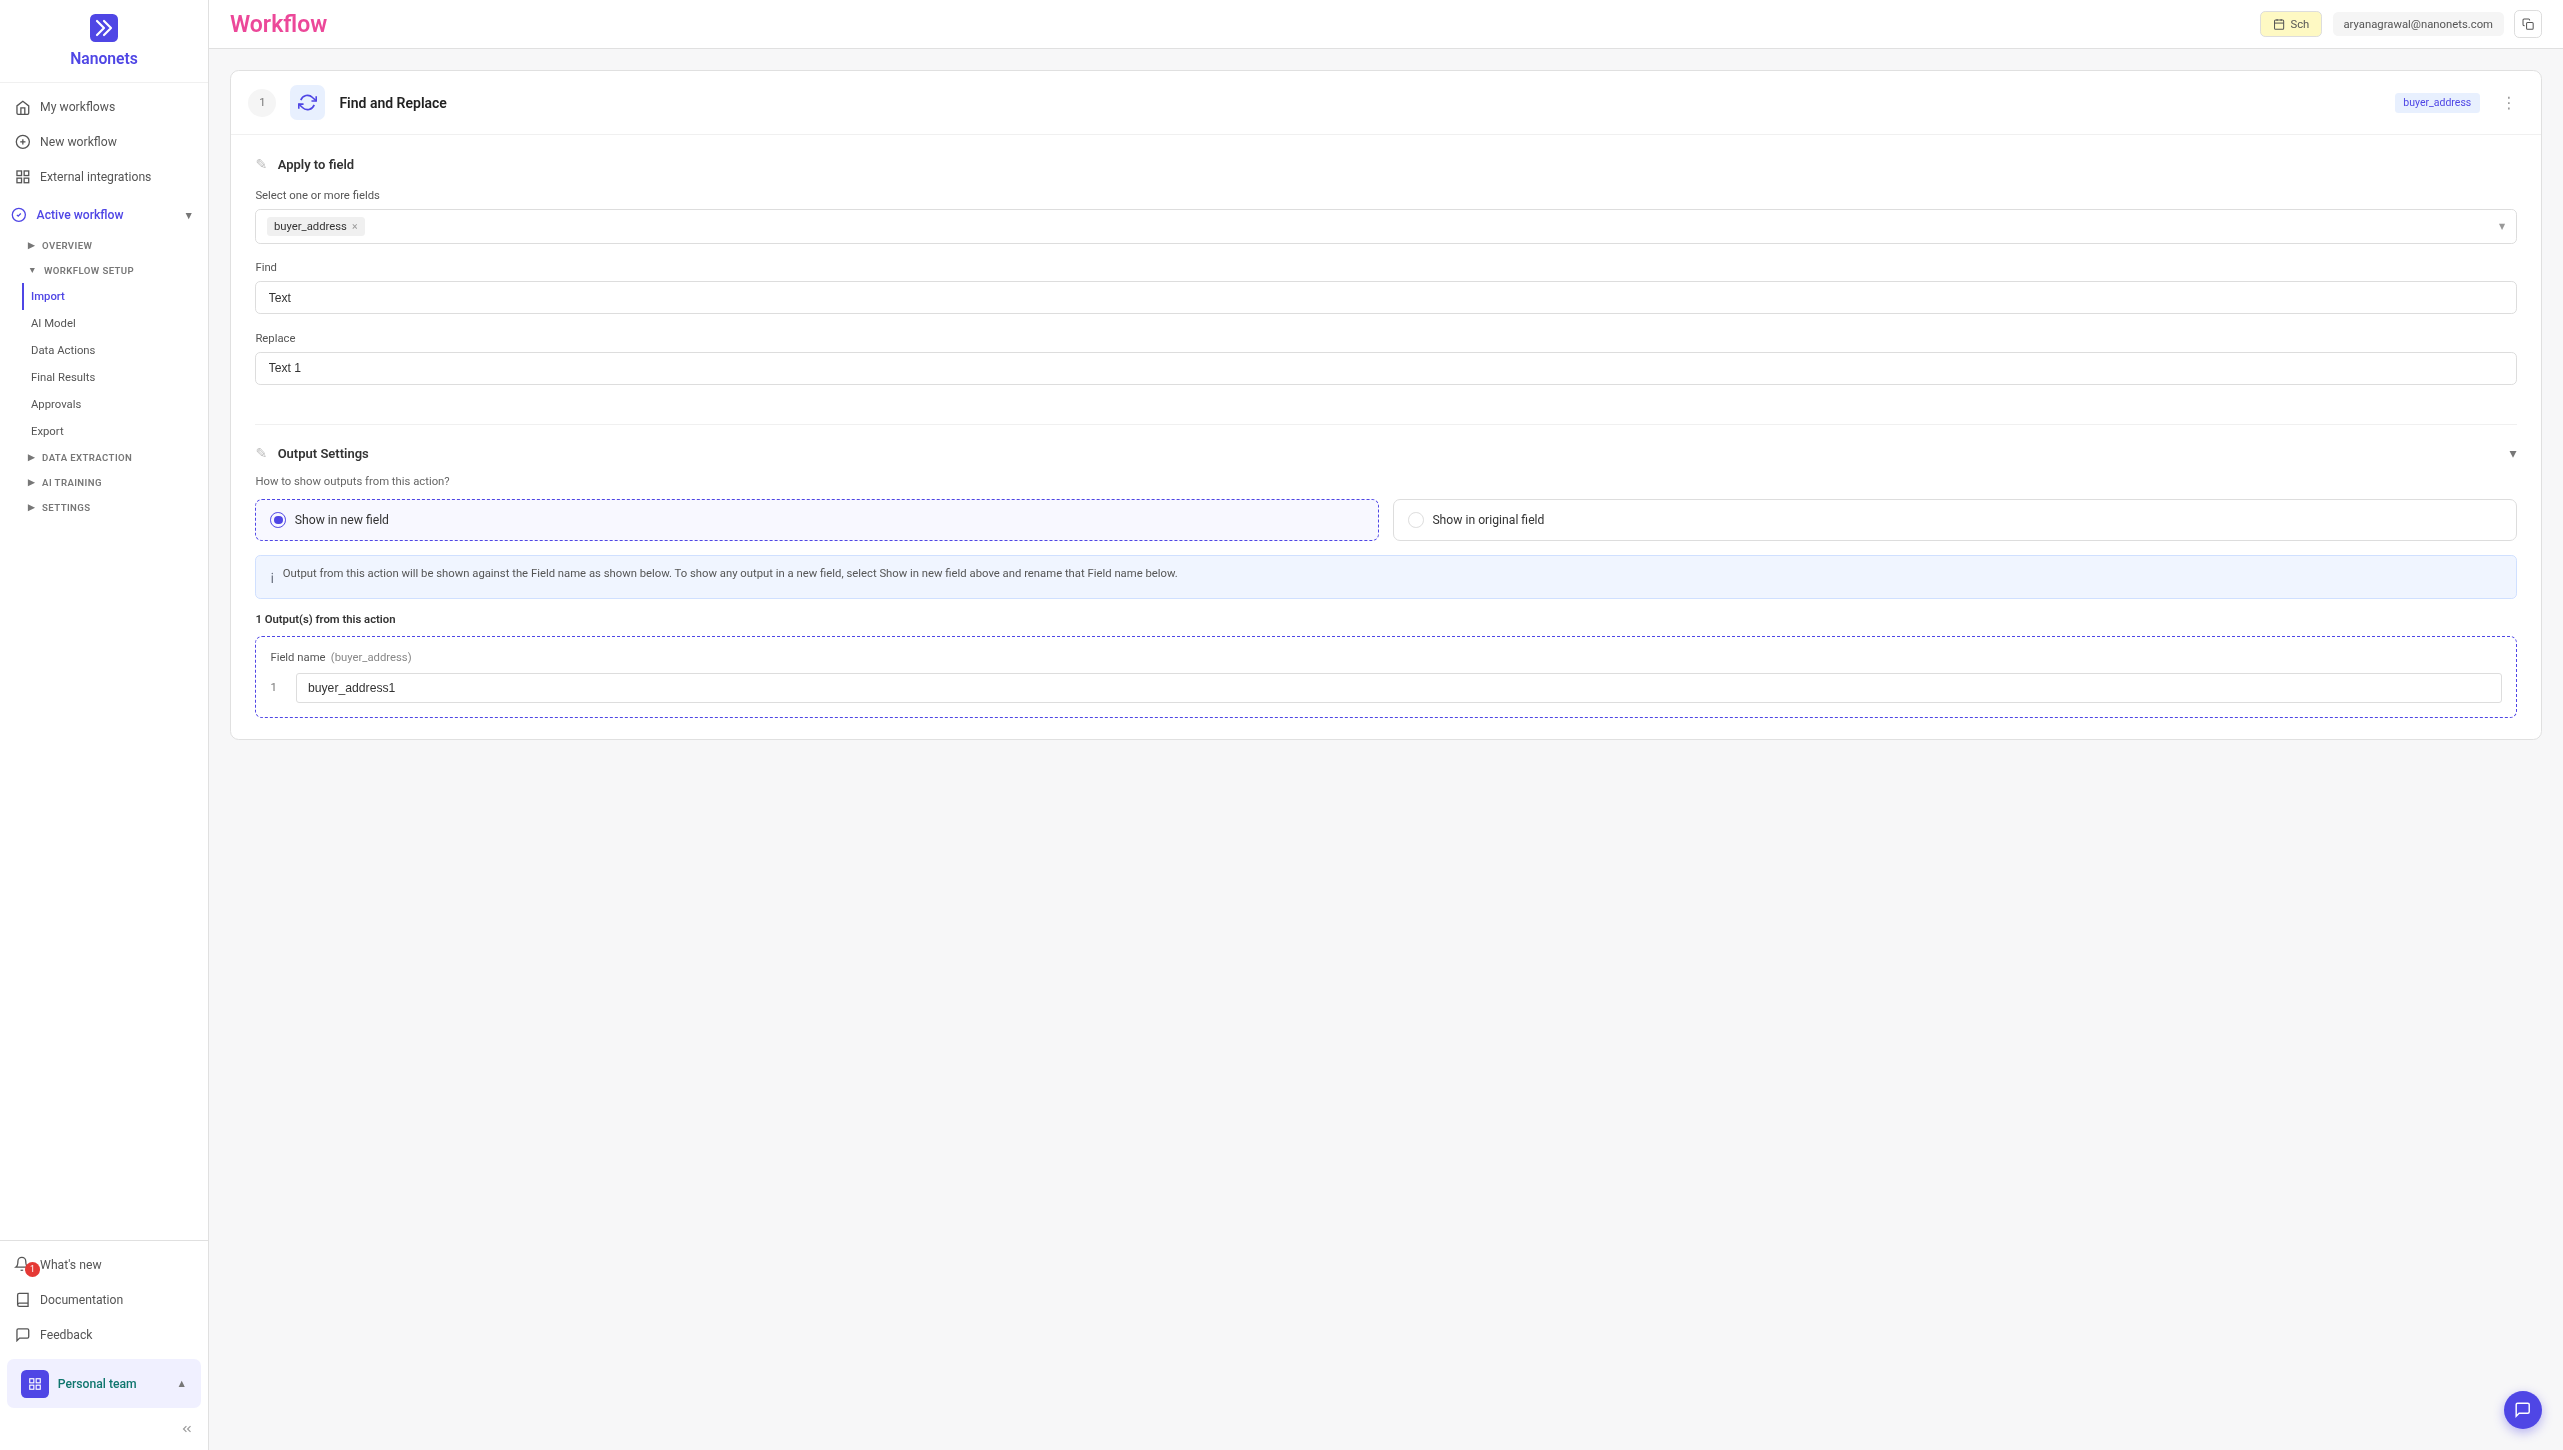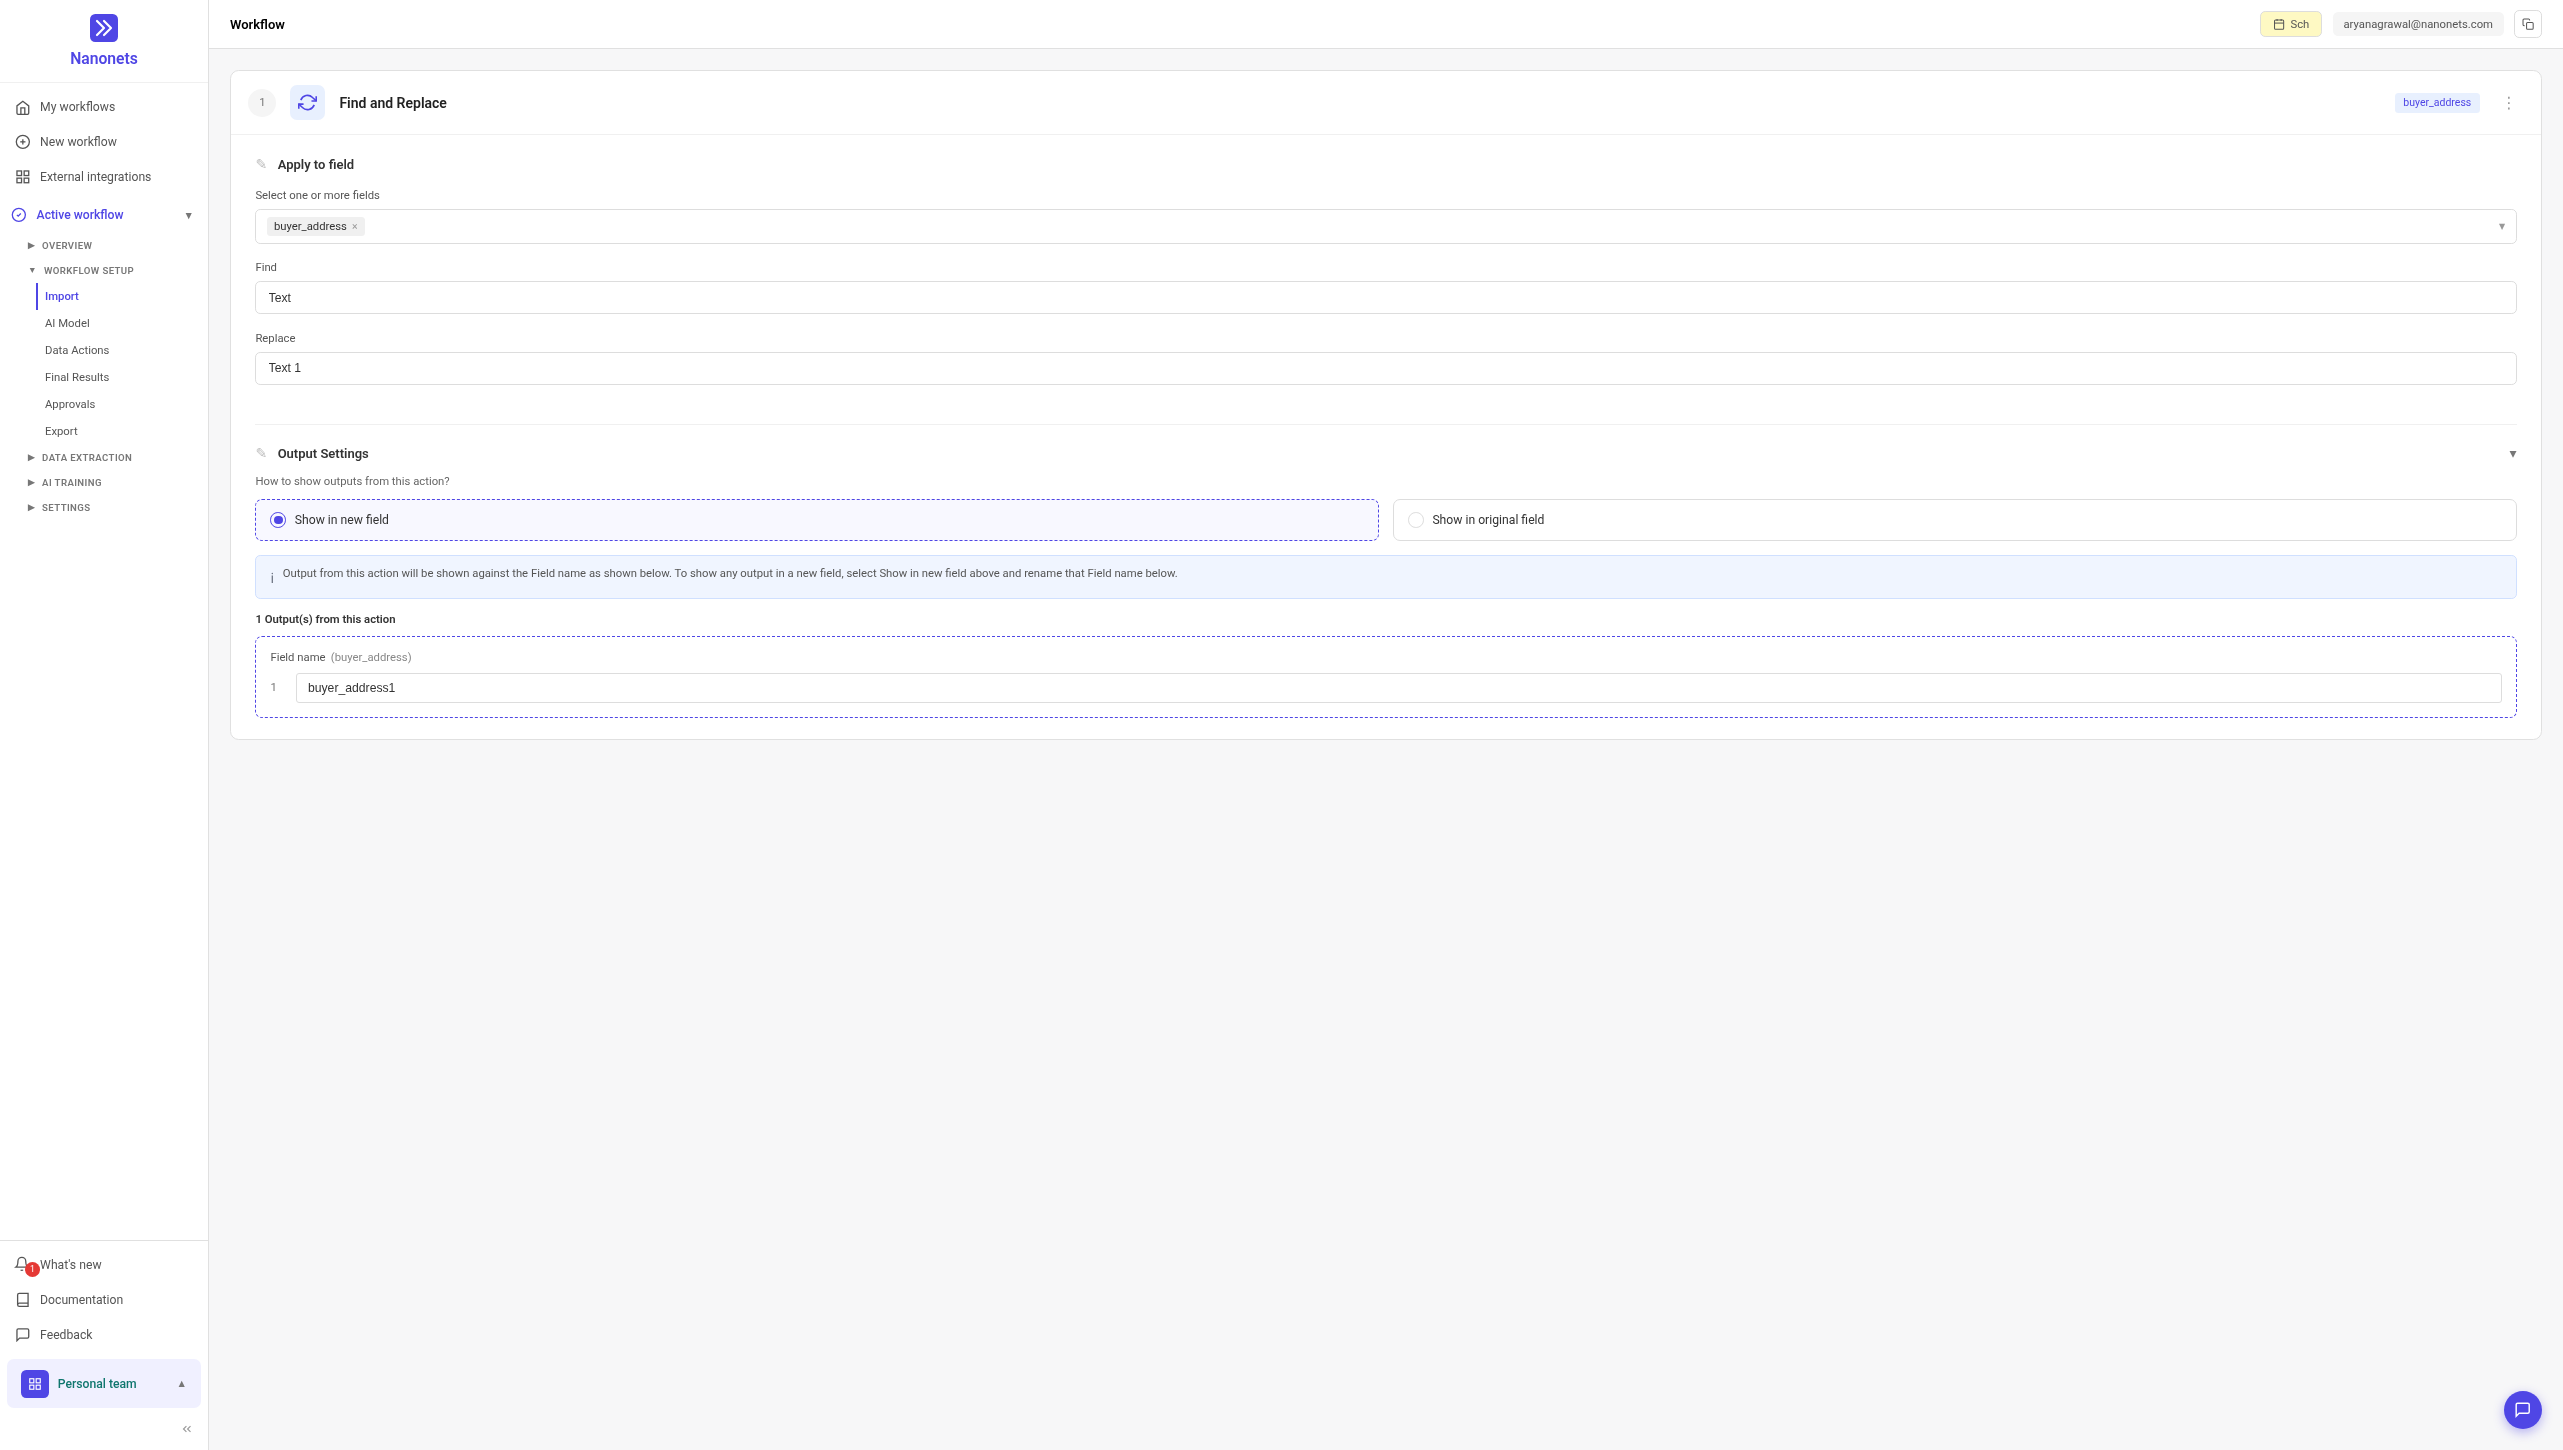--- a/index.html
+++ b/index.html
@@ -10,38 +10,38 @@
     .sidebar-logo { display: flex; align-items: center; gap: 7px; padding: 14px 14px; border-bottom: 0.9px solid #f0f0f0; flex-direction: column; }
     .logo-icon { width: 28px; height: 28px; }
     .logo-text { font-size: 15.7px; font-weight: 600; color: #4f46e5; }
     .sidebar-nav { flex: 1; padding: 7px 0; }
     .nav-item { display: flex; align-items: center; gap: 8.7px; padding: 8.7px 14px; cursor: pointer; color: #555; font-size: 12.2px; }
     .nav-item .nav-icon { width: 17.4px; height: 17.4px; display: flex; align-items: center; justify-content: center; flex-shrink: 0; }
     .nav-item .nav-label { flex: 1; }
 
     .section-header { display: flex; align-items: center; gap: 7px; padding: 7px 14px; cursor: pointer; color: #777; font-size: 9.6px; font-weight: 600; text-transform: uppercase; letter-spacing: 0.4px; }
     .section-header .chevron { font-size: 8.7px; }
-    .sub-nav { padding-left: 36px; }
+    .sub-nav { padding-left: 22px; }
     .sub-nav-item { display: flex; align-items: center; padding: 7px 14px 7px 7px; cursor: pointer; color: #555; font-size: 11.3px; border-left: 2.6px solid transparent; }
     .sub-nav-item.active { color: #4f46e5; border-left: 2.6px solid #4f46e5; font-weight: 500; }
 
     .sidebar-bottom { border-top: 0.9px solid #e0e0e0; padding: 7px 0; }
     .whats-new-item { display: flex; align-items: center; gap: 8.7px; padding: 8.7px 14px; cursor: pointer; color: #555; font-size: 12.2px; position: relative; }
     .badge { background: #e53935; color: #fff; border-radius: 50%; width: 15.7px; height: 15.7px; font-size: 8.7px; display: flex; align-items: center; justify-content: center; position: absolute; left: 10.5px; top: 5.2px; }
 
     .personal-team { display: flex; align-items: center; gap: 8.7px; padding: 10.5px 14px; cursor: pointer; background: #f0f0ff; border-radius: 7px; margin: 7px; }
     .team-icon { width: 28px; height: 28px; background: #4f46e5; border-radius: 5.2px; display: flex; align-items: center; justify-content: center; color: white; font-size: 12.2px; }
     .team-label { flex: 1; font-size: 12.2px; font-weight: 500; color: #0f766e; }
     .collapse-btn { color: #777; font-size: 10.5px; }
     .collapse-sidebar { display: flex; justify-content: flex-end; padding: 7px 14px; cursor: pointer; color: #999; }
 
     
     .main { flex: 1; display: flex; flex-direction: column; overflow: hidden; }
     .topbar { background: #fff; border-bottom: 0.9px solid #e0e0e0; padding: 0 21px; height: 49px; display: flex; align-items: center; justify-content: space-between; flex-shrink: 0; }
-    .page-title { font-size: 13px; font-weight: 600; color: #000000; }
+    .page-title { font-size: 23px; font-weight: 600; color: #ec4899; }
     .topbar-right { display: flex; align-items: center; gap: 10.5px; }
     .schedule-btn { display: flex; align-items: center; gap: 5.2px; padding: 5.2px 12.2px; border: 0.9px solid #ddd; border-radius: 5.2px; background: #fef9c3; cursor: pointer; font-size: 11.3px; color: #555; }
     .user-email { font-size: 11.3px; color: #555; background: #f5f5f5; padding: 5.2px 10.5px; border-radius: 5.2px; }
     .copy-btn { width: 28px; height: 28px; border: 0.9px solid #ddd; border-radius: 5.2px; display: flex; align-items: center; justify-content: center; cursor: pointer; background: #fff; }
 
     
     .content { flex: 1; overflow-y: auto; padding: 21px; background: #f7f7f8; }
     .workflow-card { background: #fff; border-radius: 8.7px; border: 0.9px solid #e0e0e0; margin-bottom: 14px; overflow: hidden; }
 
     

